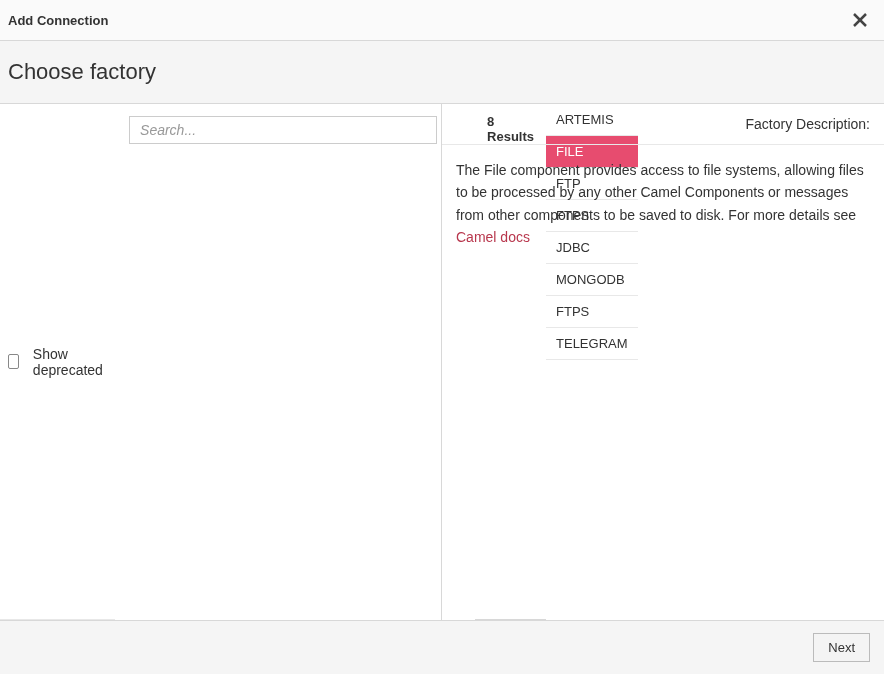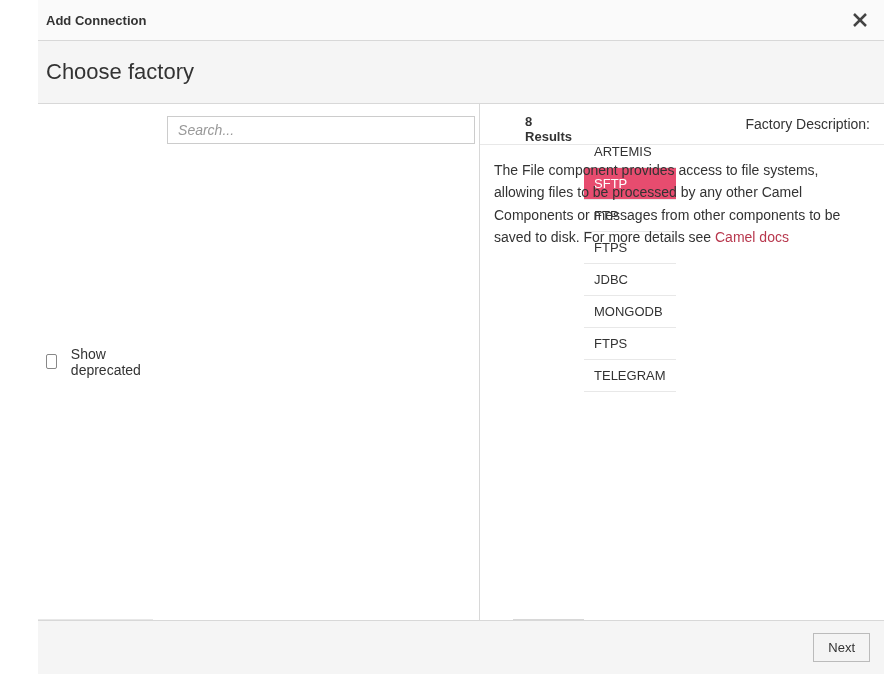--- a/index.html
+++ b/index.html
@@ -13,21 +13,20 @@
       color: #333;
       background: #fff;
       width: 884px;
       height: 674px;
       overflow: hidden;
     }
     .dialog {
       display: flex;
       flex-direction: column;
       height: 100%;
-      padding-left: 38px;
     }
     .dialog-header {
       display: flex;
       justify-content: space-between;
       align-items: center;
       padding: 8px 12px 8px 8px;
       border-bottom: 1px solid #d8d8d8;
       background: #fafafa;
     }
     .dialog-header-title {
@@ -115,21 +114,20 @@
     }
     .results-count {
       padding: 10px 12px 8px 12px;
       font-size: 13px;
       font-weight: bold;
       color: #333;
       border-bottom: 1px solid #d8d8d8;
     }
     .factory-list {
       list-style: none;
-      margin-top: 32px;
     }
     .factory-item {
       padding: 8px 10px;
       font-size: 13px;
       color: #333;
       border-bottom: 1px solid #e8e8e8;
       cursor: pointer;
     }
     .factory-item.selected {
       background: #e74c6f;
@@ -202,21 +200,21 @@
 
       <div class="search-wrap">
         <input type="text" class="search-input" placeholder="Search..." style="">
       </div>
       <div class="divider-thin"></div>
 
       <div class="results-count">8 Results</div>
 
       <ul class="factory-list" id="factory-list">
           <li class="factory-item">ARTEMIS</li>
-          <li class="factory-item selected">SFTP</li>
+          <li class="factory-item selected">FILE</li>
           <li class="factory-item">FTP</li>
           <li class="factory-item">FTPS</li>
           <li class="factory-item">JDBC</li>
           <li class="factory-item">MONGODB</li>
           <li class="factory-item">FTPS</li>
           <li class="factory-item">TELEGRAM</li>
         </ul>
 
     </div>
 

